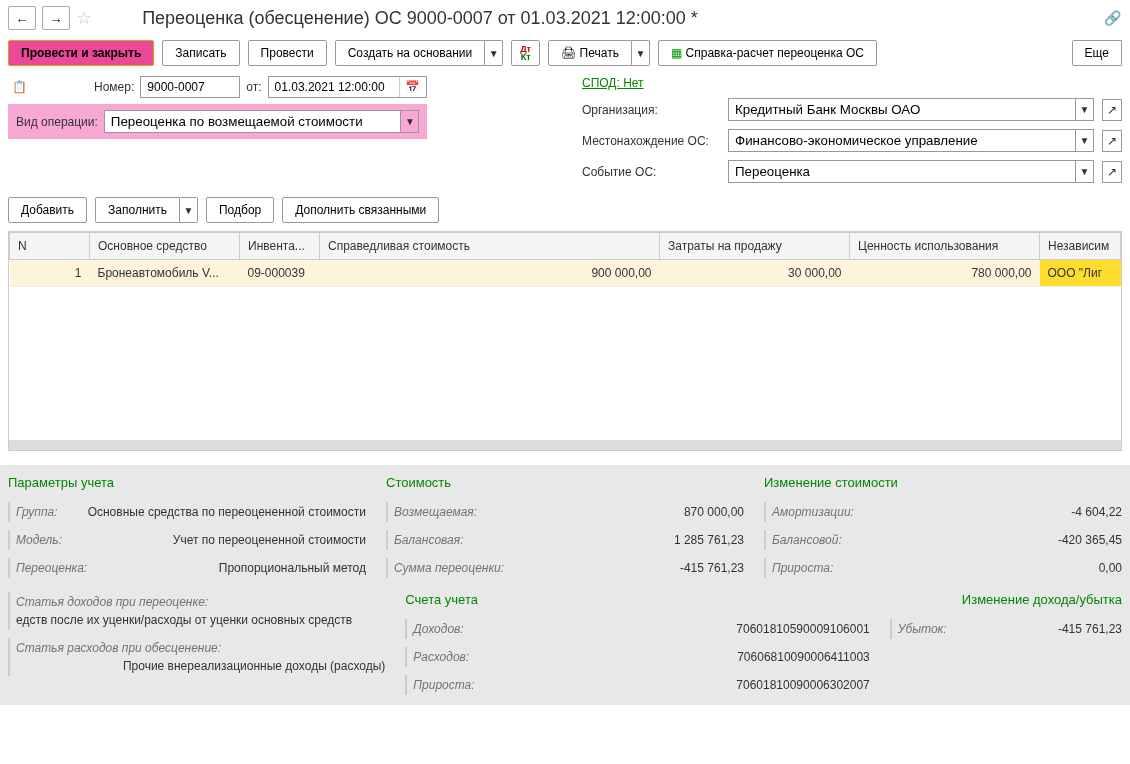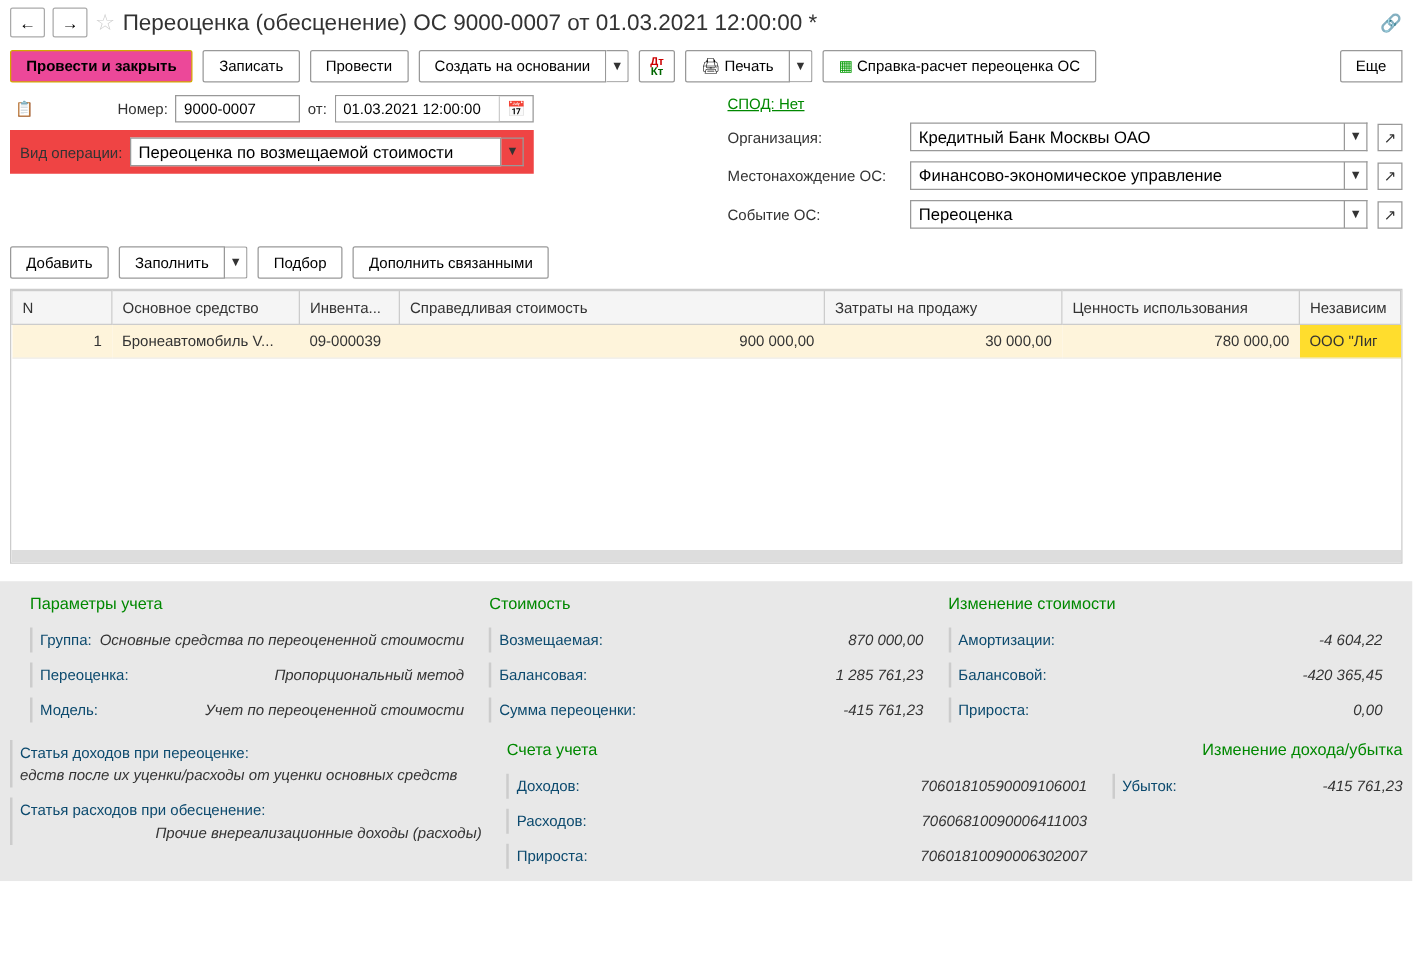--- a/index.html
+++ b/index.html
@@ -1,57 +1,57 @@
 <!DOCTYPE html>
 <html><head>
 <meta charset="utf-8">
 <style>
 * { box-sizing: border-box; margin: 0; padding: 0; }
 body { font-family: Arial, sans-serif; font-size: 12px; background: #fff; color: #333; width: 1130px; }
 .header-bar { display: flex; align-items: center; padding: 6px 8px; gap: 6px; }
 .nav-btn { width: 28px; height: 24px; border: 1px solid #aaa; background: #fff; display: inline-flex; align-items: center; justify-content: center; cursor: pointer; border-radius: 2px; }
 .star-icon { color: #ccc; font-size: 18px; }
-.page-title { font-size: 18px; font-weight: normal; }
+.page-title { font-size: 18px; font-weight: normal; margin-left: 44px; }
 .toolbar { display: flex; gap: 8px; padding: 4px 8px; align-items: center; }
 .btn { border: 1px solid #999; background: #fff; padding: 5px 12px; cursor: pointer; border-radius: 2px; font-size: 12px; white-space: nowrap; }
 .btn-primary { background: #ec4899; border-color: #d4a800; font-weight: bold; }
 .btn-split { display: inline-flex; }
 .btn-split .btn { border-radius: 2px 0 0 2px; }
 .btn-split .dd { border: 1px solid #999; border-left: none; background: #fff; width: 18px; display: flex; align-items: center; justify-content: center; border-radius: 0 2px 2px 0; cursor: pointer; }
 .icon-btn { border: 1px solid #999; background: #fff; padding: 4px 8px; display: inline-flex; align-items: center; gap: 4px; cursor: pointer; border-radius: 2px; }
 .form-section { display: flex; padding: 6px 8px; gap: 30px; }
 .form-left { display: flex; flex-direction: column; gap: 6px; }
 .form-right { display: flex; flex-direction: column; gap: 8px; }
 .form-row { display: flex; align-items: center; gap: 6px; }
 .form-row label { white-space: nowrap; }
 .input-field { border: 1px solid #999; padding: 3px 6px; font-size: 12px; background: #fff; }
 .date-input { display: inline-flex; border: 1px solid #999; }
 .date-input input { border: none; padding: 3px 6px; font-size: 12px; width: 130px; }
 .date-input .cal { padding: 3px 6px; cursor: pointer; border-left: 1px solid #ccc; }
-.highlight-row { background: #ef4444; padding: 6px 8px; display: flex; align-items: center; gap: 6px; }
+.highlight-row { background: #f9a8d4; padding: 6px 8px; display: flex; align-items: center; gap: 6px; }
 .select-wrap { display: inline-flex; align-items: stretch; flex: 1; max-width: 390px; }
 .select-wrap input { border: 1px solid #999; padding: 3px 6px; flex: 1; }
 .select-wrap .dd { border: 1px solid #999; border-left: none; width: 18px; display: flex; align-items: center; justify-content: center; cursor: pointer; }
 .link-style { color: #008800; text-decoration: underline; cursor: pointer; }
 .small-sq { border: 1px solid #999; width: 20px; height: 22px; display: inline-flex; align-items: center; justify-content: center; cursor: pointer; margin-left: 2px; }
 .table-toolbar { display: flex; gap: 8px; padding: 8px; }
 .data-table { width: 100%; border-collapse: collapse; }
 .data-table th { border: 1px solid #ccc; background: #f5f5f5; padding: 6px 8px; text-align: left; font-weight: normal; }
 .data-table td { border-bottom: 1px solid #eee; padding: 6px 8px; }
 .data-table tr.row-sel td { background: #fef4db; }
 .data-table tr.row-sel td.yellow-cell { background: #ffdd2d; }
 .num-r { text-align: right; }
 .table-wrap { border: 1px solid #ccc; margin: 0 8px; height: 220px; overflow: hidden; position: relative; }
 .scroll-hint { position: absolute; bottom: 0; left: 0; right: 0; height: 10px; background: #ddd; }
-.detail-section { display: flex; background: #e8e8e8; padding: 10px 24px; gap: 20px; margin-top: 14px; justify-content: center; }
+.detail-section { display: flex; background: #e8e8e8; padding: 10px 8px; gap: 20px; margin-top: 14px; justify-content: center; }
 .detail-col { flex: 1; display: flex; flex-direction: column; gap: 8px; }
 .detail-title { color: #008800; font-size: 13px; margin-bottom: 4px; }
 .detail-row { display: flex; justify-content: space-between; padding: 3px 0; border-left: 2px solid #ccc; padding-left: 6px; }
-.detail-row .lab { color: #0c4a6e; }
-.detail-row .val { text-align: right; font-style: italic; }
+.detail-row .lab { color: #737373; font-style: italic; }
+.detail-row .val { text-align: right; }
 .detail-section2 { display: flex; background: #e8e8e8; padding: 4px 8px 10px; gap: 20px; }
 .chevron { font-size: 10px; }
 .link-icon { font-size: 14px; color: #888; margin-left: auto; }
 .small-icon-left { width: 24px; height: 18px; display: inline-flex; align-items: center; justify-content: center; }
 .dtkt { font-size: 9px; line-height: 8px; font-weight: bold; }
 </style>
 </head>
 <body>
 
 <div class="header-bar">
@@ -191,26 +191,26 @@
 </div>
 
 <div class="detail-section">
   <div class="detail-col">
     <div class="detail-title">Параметры учета</div>
     <div class="detail-row">
         <span class="lab">Группа:</span>
         <span class="val">Основные средства по переоцененной стоимости</span>
       </div>
     <div class="detail-row">
+        <span class="lab">Модель:</span>
+        <span class="val">Учет по переоцененной стоимости</span>
+      </div>
+    <div class="detail-row">
         <span class="lab">Переоценка:</span>
         <span class="val">Пропорциональный метод</span>
-      </div>
-    <div class="detail-row">
-        <span class="lab">Модель:</span>
-        <span class="val">Учет по переоцененной стоимости</span>
       </div>
   </div>
   <div class="detail-col">
     <div class="detail-title">Стоимость</div>
     <div class="detail-row">
         <span class="lab">Возмещаемая:</span>
         <span class="val">870 000,00</span>
       </div>
     <div class="detail-row">
         <span class="lab">Балансовая:</span>

